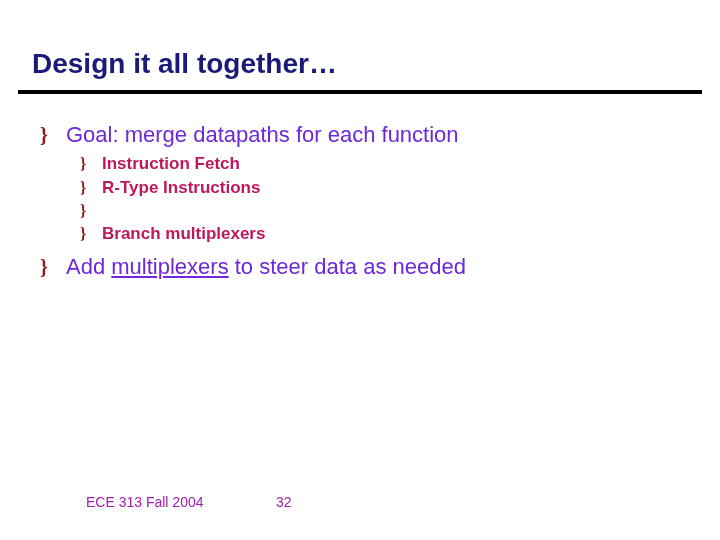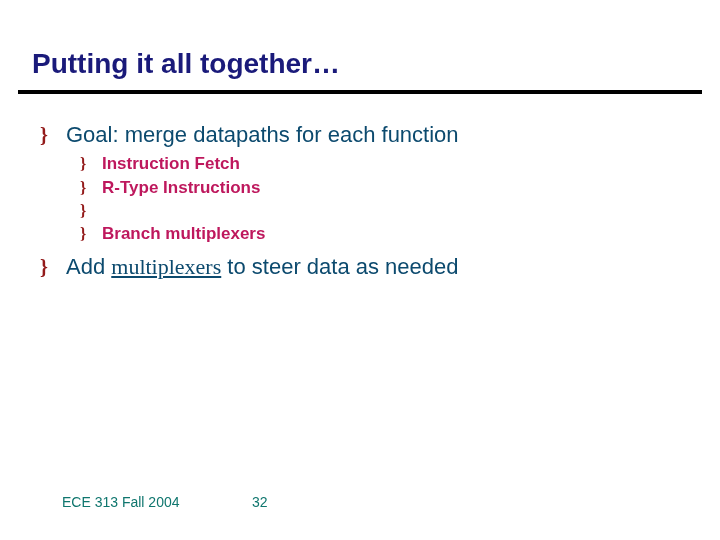--- a/index.html
+++ b/index.html
@@ -37,21 +37,21 @@
     .bullet-l1 .glyph {
       color: #931a1a;
       font-family: 'Times New Roman', serif;
       font-size: 20px;
       font-weight: bold;
       width: 26px;
       flex-shrink: 0;
     }
     .bullet-l1 .text {
       font-size: 22px;
-      color: #0c4a6e;
+      color: #6d28d9;
     }
     .bullet-l2 {
       display: flex;
       align-items: baseline;
       margin-left: 40px;
       margin-bottom: 4px;
     }
     .bullet-l2 .glyph {
       color: #931a1a;
       font-family: 'Times New Roman', serif;
@@ -63,46 +63,45 @@
     .bullet-l2 .text {
       font-size: 17px;
       font-weight: bold;
       color: #be185d;
     }
     .second-main {
       margin-top: 10px;
     }
     .underline {
       text-decoration: underline;
-      font-family: Liberation Serif, serif;
     }
     .footer {
       position: absolute;
       bottom: 30px;
       left: 0;
       width: 100%;
       display: flex;
       font-size: 14px;
-      color: #0f766e;
-      padding: 0 32px 0 62px;
+      color: #a21caf;
+      padding: 0 32px 0 86px;
     }
     .footer-left {
       width: 190px;
     }
     .footer-center {
       flex: 1;
     }
     .footer-right {
       width: 40px;
     }
   </style>
 </head>
 <body>
 
-<div class="slide-title">Putting it all together…</div>
+<div class="slide-title">Design it all together…</div>
 <div class="title-divider"></div>
 
 <div class="content">
 
   <div class="bullet-l1">
     <span class="glyph">}</span>
     <span class="text">Goal: merge datapaths for each function</span>
   </div>
 
   <div class="bullet-l2">

